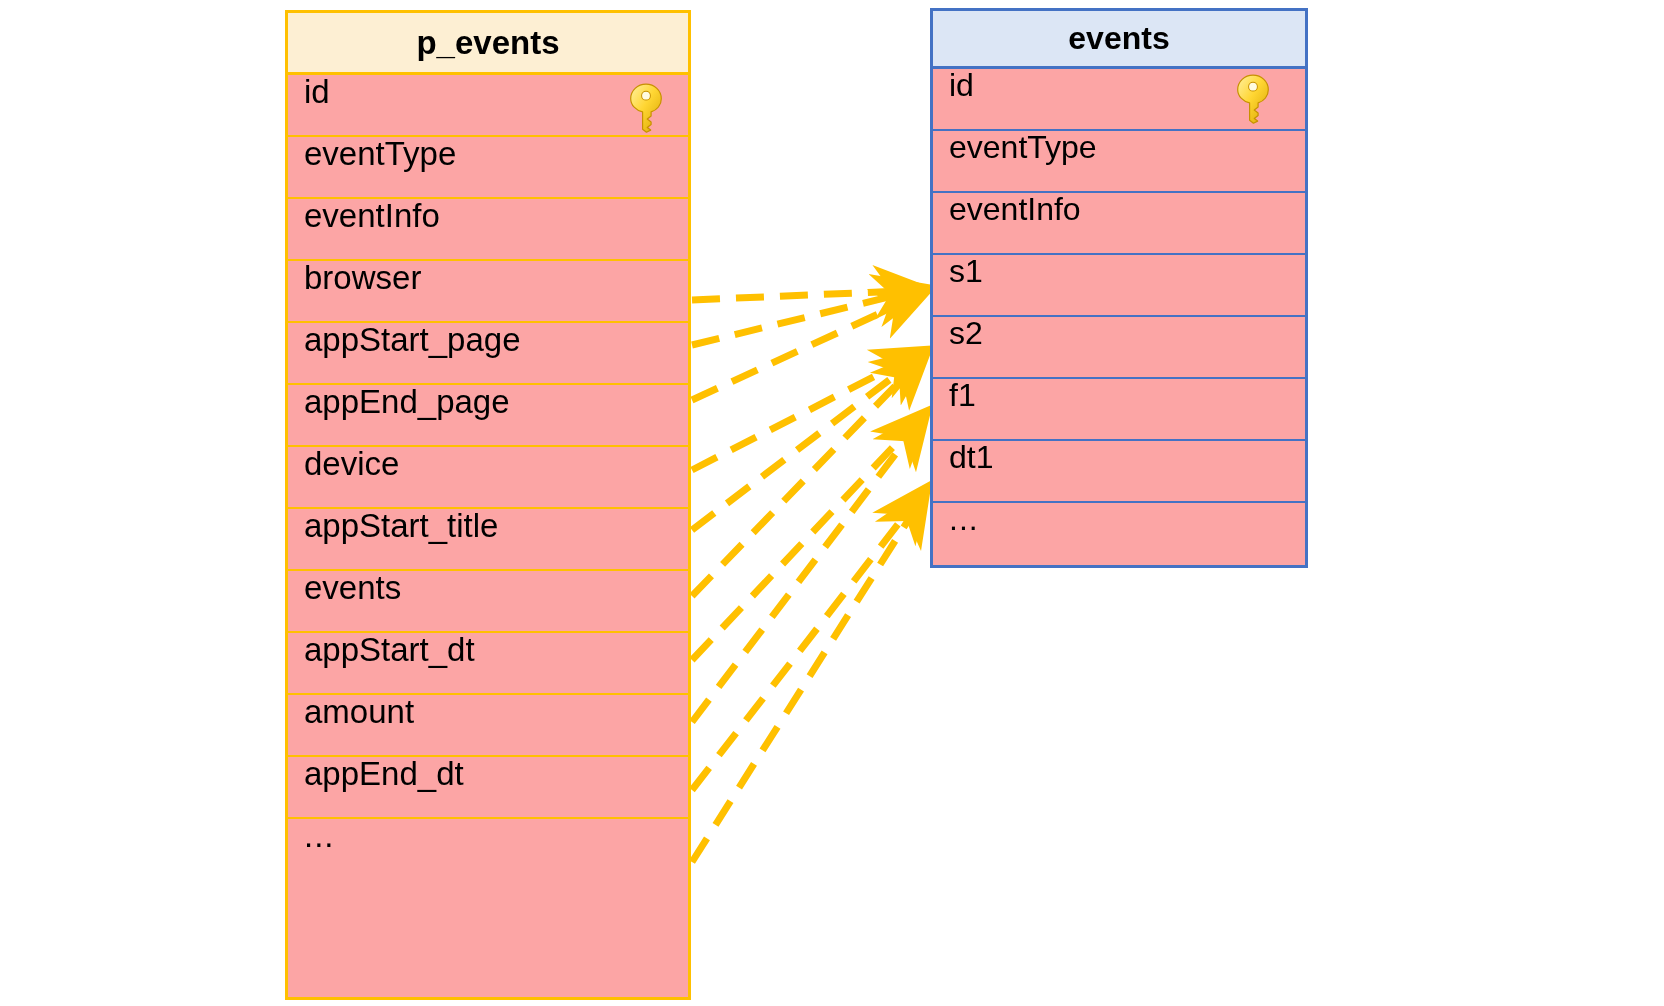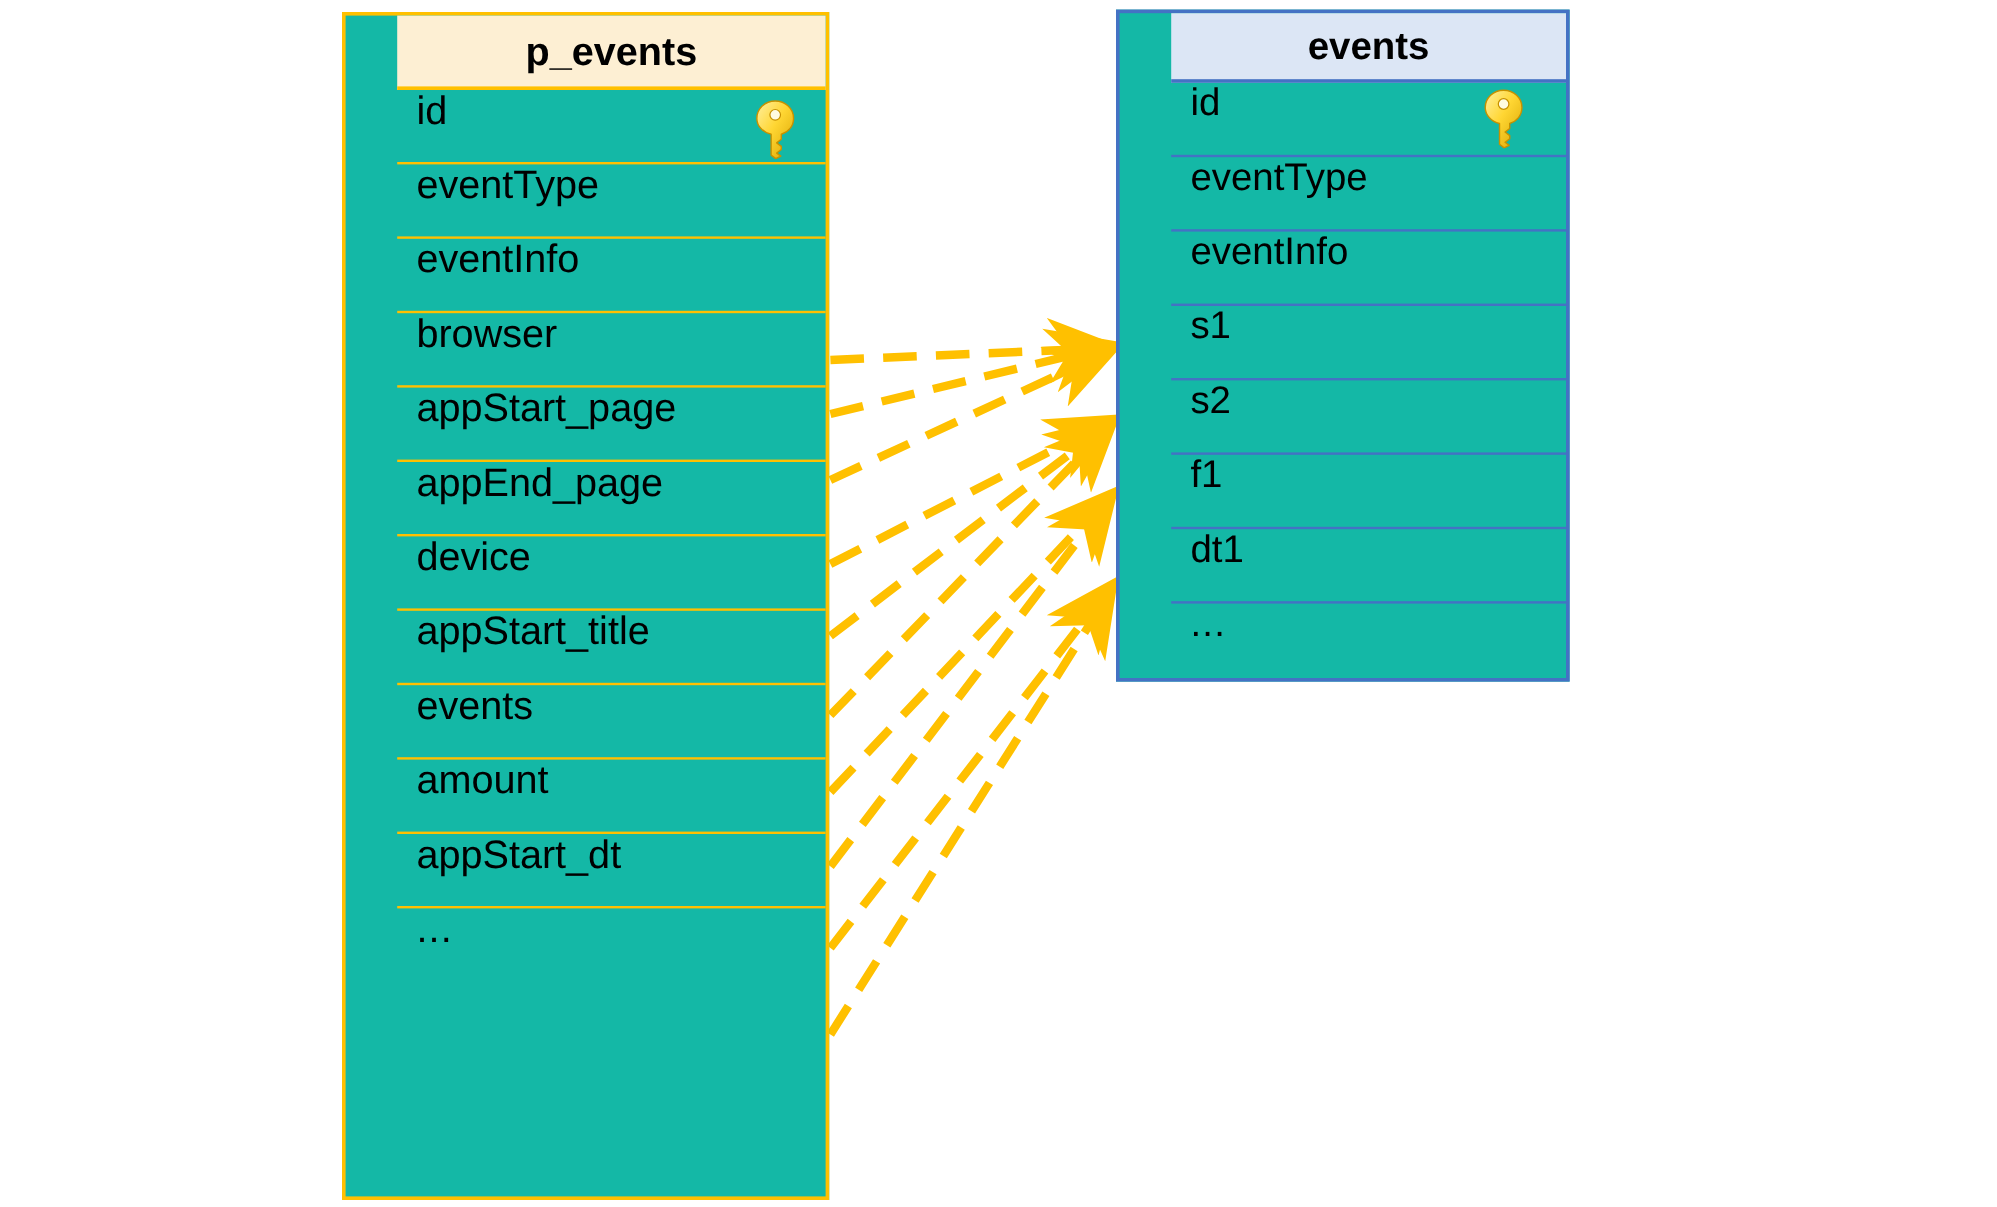--- a/index.html
+++ b/index.html
@@ -28,24 +28,23 @@
     top: 0;
     width: 1664px;
     height: 1006px;
     pointer-events: none;
   }
 
   
   .entity {
     position: absolute;
     box-sizing: border-box;
-    background: #14b8a6;
+    background: #fca5a5;
     border-style: solid;
     border-width: 3px;
-    padding-left: 43px;
   }
   .entity-header {
     box-sizing: border-box;
     text-align: center;
     font-weight: bold;
     color: #000000;
     border-bottom-style: solid;
     border-bottom-width: 3px;
     display: flex;
     align-items: center;
@@ -186,24 +185,27 @@
         <div class="entity-row">
           <span class="row-label">device</span>
         </div>
         <div class="entity-row">
           <span class="row-label">appStart_title</span>
         </div>
         <div class="entity-row">
           <span class="row-label">events</span>
         </div>
         <div class="entity-row">
+          <span class="row-label">appStart_dt</span>
+        </div>
+        <div class="entity-row">
           <span class="row-label">amount</span>
         </div>
         <div class="entity-row">
-          <span class="row-label">appStart_dt</span>
+          <span class="row-label">appEnd_dt</span>
         </div>
         <div class="entity-row ellipsis-row">
           <span class="row-label">...</span>
         </div>
       </div>
   </div>
 
   <div class="entity" id="tbl-events">
     <div class="entity-header">events</div>
     <div id="events-rows">

